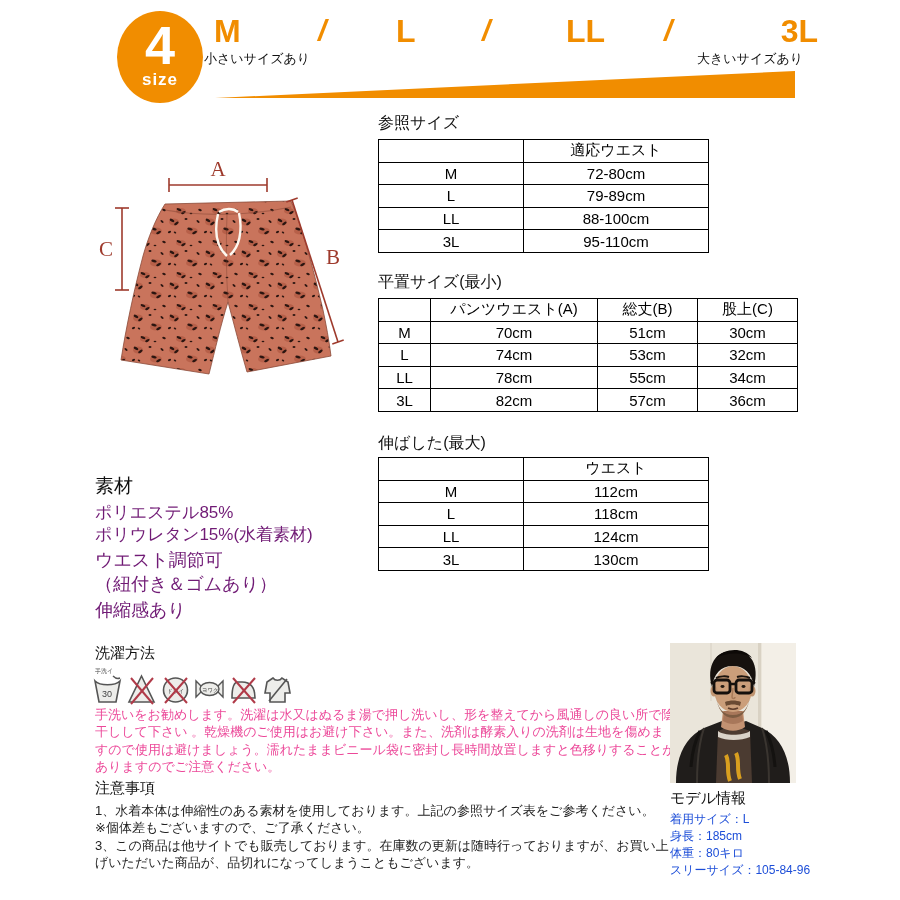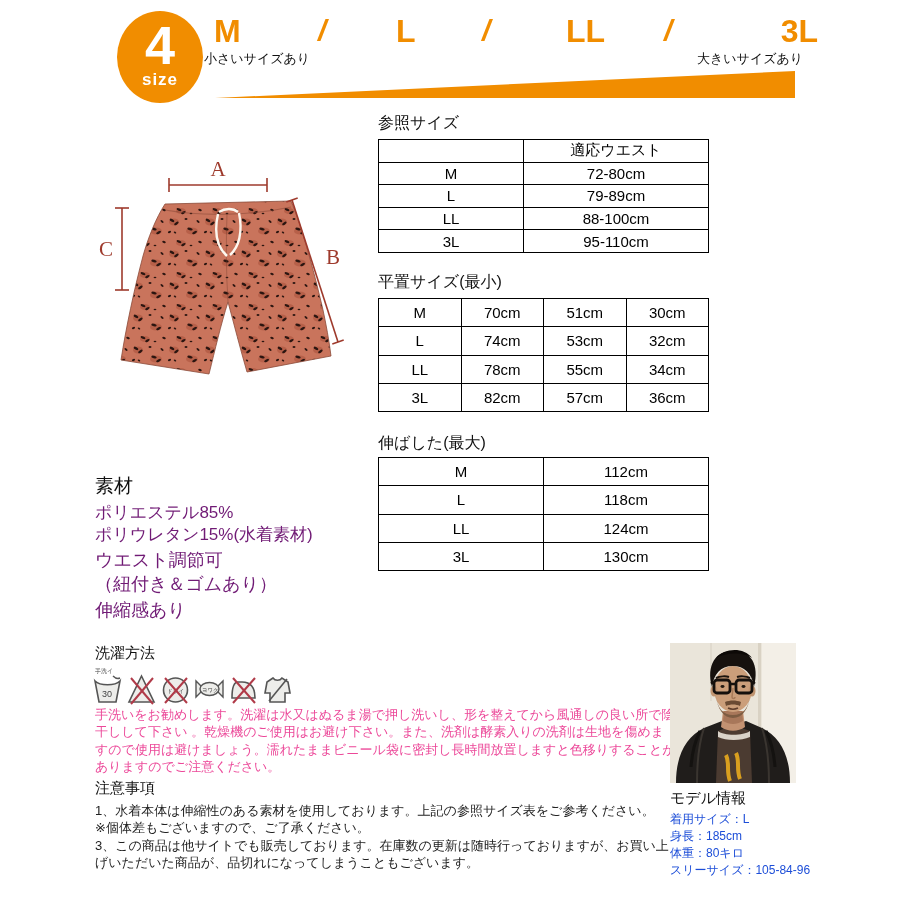--- a/index.html
+++ b/index.html
@@ -155,20 +155,26 @@
   <tr>
     <td>3L</td>
     <td>95-110cm</td>
   </tr>
 </tbody>
   </table>
 
 <div class="abs tbl-title t2-title">平置サイズ(最小)</div>
 <table class="t2">
   <tbody>
+      <tr>
+    <th class="col-lbl4"></th>
+    <th class="col-a">パンツウエスト(A)</th>
+    <th class="col-b">総丈(B)</th>
+    <th class="col-c">股上(C)</th>
+  </tr>
   <tr>
     <td>M</td>
     <td>70cm</td>
     <td>51cm</td>
     <td>30cm</td>
   </tr>
   <tr>
     <td>L</td>
     <td>74cm</td>
     <td>53cm</td>
@@ -185,20 +191,24 @@
     <td>82cm</td>
     <td>57cm</td>
     <td>36cm</td>
   </tr>
 </tbody>
   </table>
 
 <div class="abs tbl-title t3-title">伸ばした(最大)</div>
 <table class="t3">
   <tbody>
+      <tr>
+    <th class="col-lbl2"></th>
+    <th>ウエスト</th>
+  </tr>
   <tr>
     <td>M</td>
     <td>112cm</td>
   </tr>
   <tr>
     <td>L</td>
     <td>118cm</td>
   </tr>
   <tr>
     <td>LL</td>

